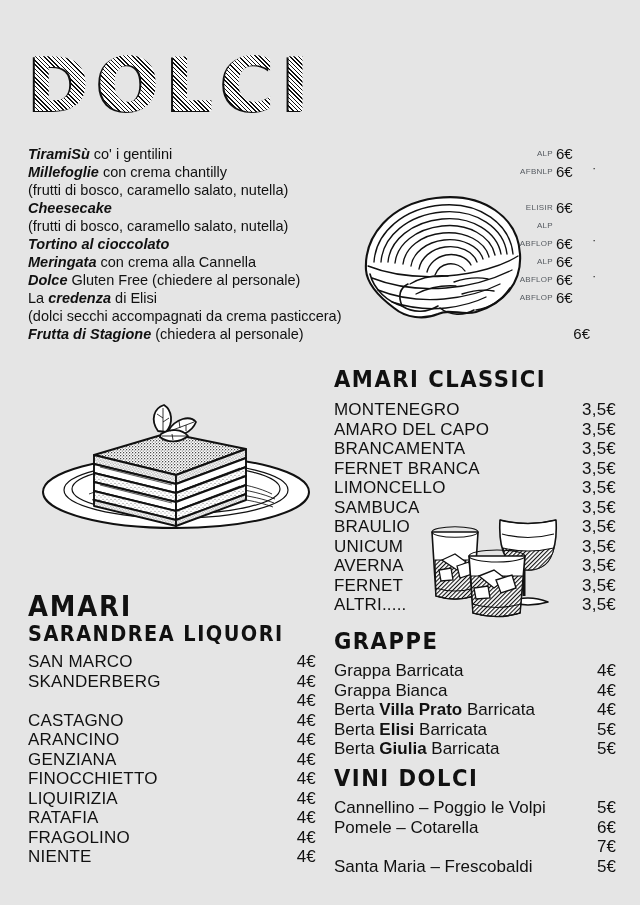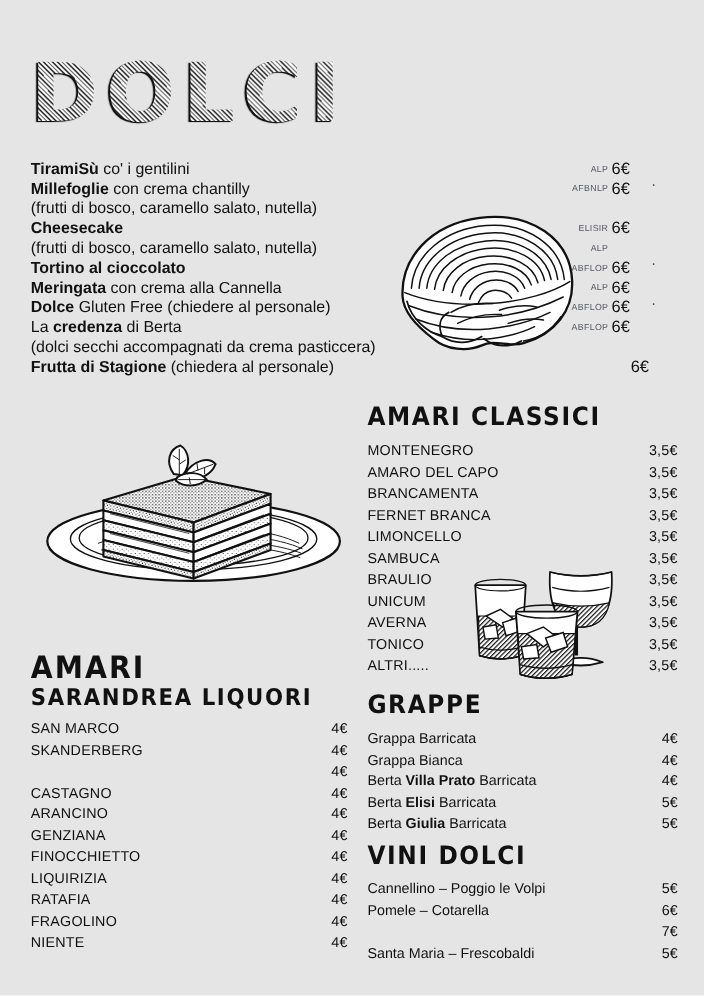--- a/index.html
+++ b/index.html
@@ -50,21 +50,21 @@
     width: 590px;
   }
   .dolci-row {
     position: relative;
     height: 18px;
     font-size: 14.5px;
     line-height: 18px;
     white-space: nowrap;
   }
   .dolci-name { color: #111111; }
-  .dolci-name b { font-weight: 700; }
+  .dolci-name b { font-weight: 700; font-style: italic; }
   .dolci-sub { font-weight: 400; color: #111111; }
 
   .allergen {
     position: absolute;
     right: 65px;
     top: 2px;
     font-size: 8px;
     line-height: 14px;
     letter-spacing: 0.3px;
     color: #555a60;
@@ -109,21 +109,21 @@
     transform-origin: left center;
   }
   .sec-lg { font-size: 23px; line-height: 26px; }
   .sec-xl { font-size: 28px; line-height: 30px; letter-spacing: 2px; }
   .sec-md { font-size: 21px; line-height: 24px; }
 
   
   .drink-row {
     position: relative;
     height: 19.5px;
-    font-size: 13px;
+    font-size: 17px;
     line-height: 19.5px;
     white-space: nowrap;
     color: #111111;
   }
   .drink-row .price {
     position: absolute;
     right: 0;
     top: 0;
     text-align: right;
   }
@@ -248,21 +248,21 @@
       <span class="dolci-price">6€</span>
     </div>
 
     <div class="dolci-row">
       <span class="dolci-name"><b>Dolce</b><span> Gluten Free (chiedere al personale)</span></span>
       <span class="allergen">ABFLOP</span>
       <span class="dolci-price starred">6€</span>
     </div>
 
     <div class="dolci-row">
-      <span class="dolci-name"><span>La </span><b>credenza</b><span> di Berta</span></span>
+      <span class="dolci-name"><span>La </span><b>credenza</b><span> di Elisi</span></span>
       <span class="allergen">ABFLOP</span>
       <span class="dolci-price">6€</span>
     </div>
 
     <div class="dolci-row">
       <span class="dolci-name dolci-sub">(dolci secchi accompagnati da crema pasticcera)</span>
     </div>
 
     <div class="dolci-row">
       <span class="dolci-name"><b>Frutta di Stagione</b><span> (chiedera al personale)</span></span>
@@ -276,21 +276,21 @@
     <div id="amari-classici-list">
       <div class="drink-row caps-row"><span>MONTENEGRO</span><span class="price">3,5€</span></div>
       <div class="drink-row caps-row"><span>AMARO DEL CAPO</span><span class="price">3,5€</span></div>
       <div class="drink-row caps-row"><span>BRANCAMENTA</span><span class="price">3,5€</span></div>
       <div class="drink-row caps-row"><span>FERNET BRANCA</span><span class="price">3,5€</span></div>
       <div class="drink-row caps-row"><span>LIMONCELLO</span><span class="price">3,5€</span></div>
       <div class="drink-row caps-row"><span>SAMBUCA</span><span class="price">3,5€</span></div>
       <div class="drink-row caps-row"><span>BRAULIO</span><span class="price">3,5€</span></div>
       <div class="drink-row caps-row"><span>UNICUM</span><span class="price">3,5€</span></div>
       <div class="drink-row caps-row"><span>AVERNA</span><span class="price">3,5€</span></div>
-      <div class="drink-row caps-row"><span>TONICO</span><span class="price">3,5€</span></div>
+      <div class="drink-row caps-row"><span>FERNET</span><span class="price">3,5€</span></div>
       <div class="drink-row caps-row"><span>ALTRI.....</span><span class="price">3,5€</span></div>
     </div>
   </div>
 
   <div class="illus" id="illus-tiramisu">
     <svg viewBox="0 0 292 135" width="292" height="135" aria-hidden="true">
       <defs>
         <pattern id="cocoa" width="3" height="3" patternUnits="userSpaceOnUse">
           <rect width="3" height="3" fill="#ffffff"></rect>
           <circle cx="0.7" cy="0.7" r="0.62" fill="#111111"></circle>

